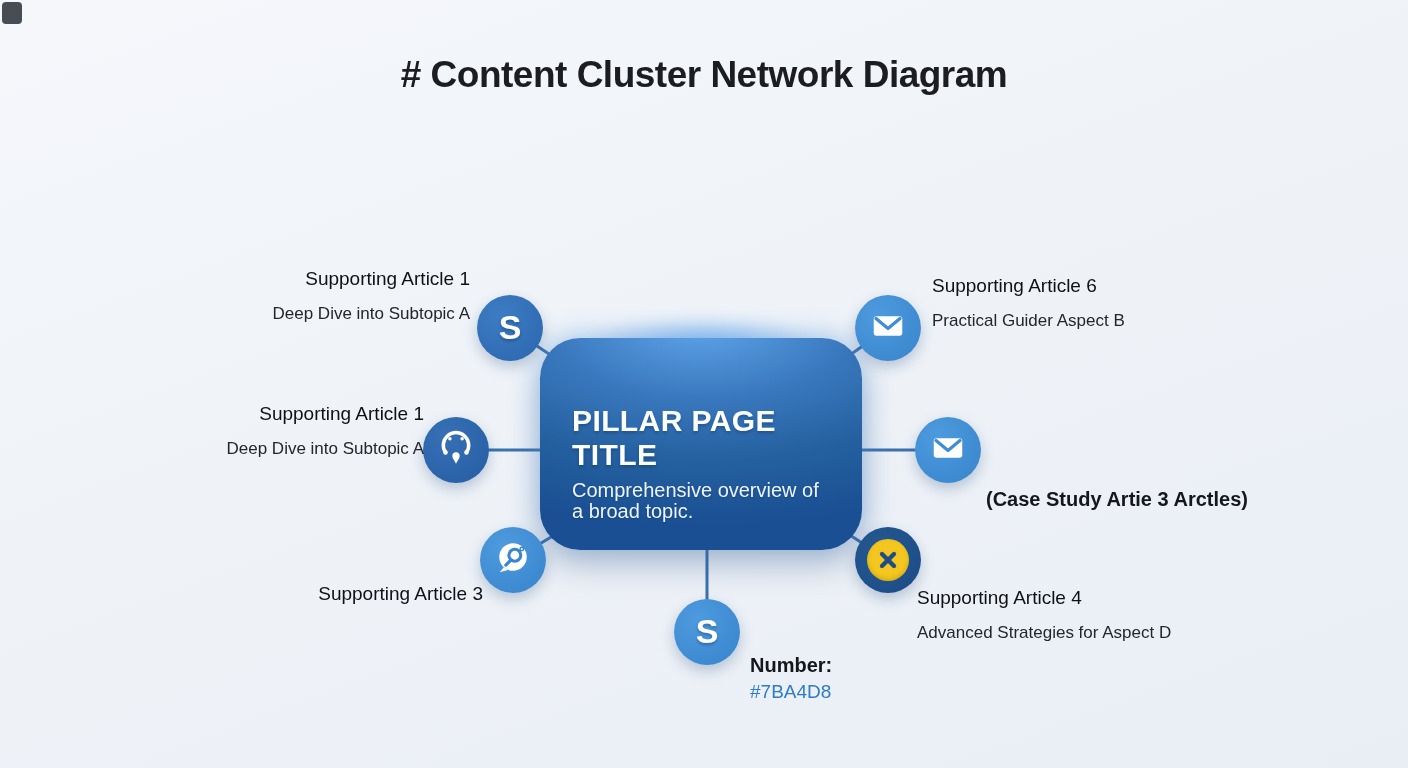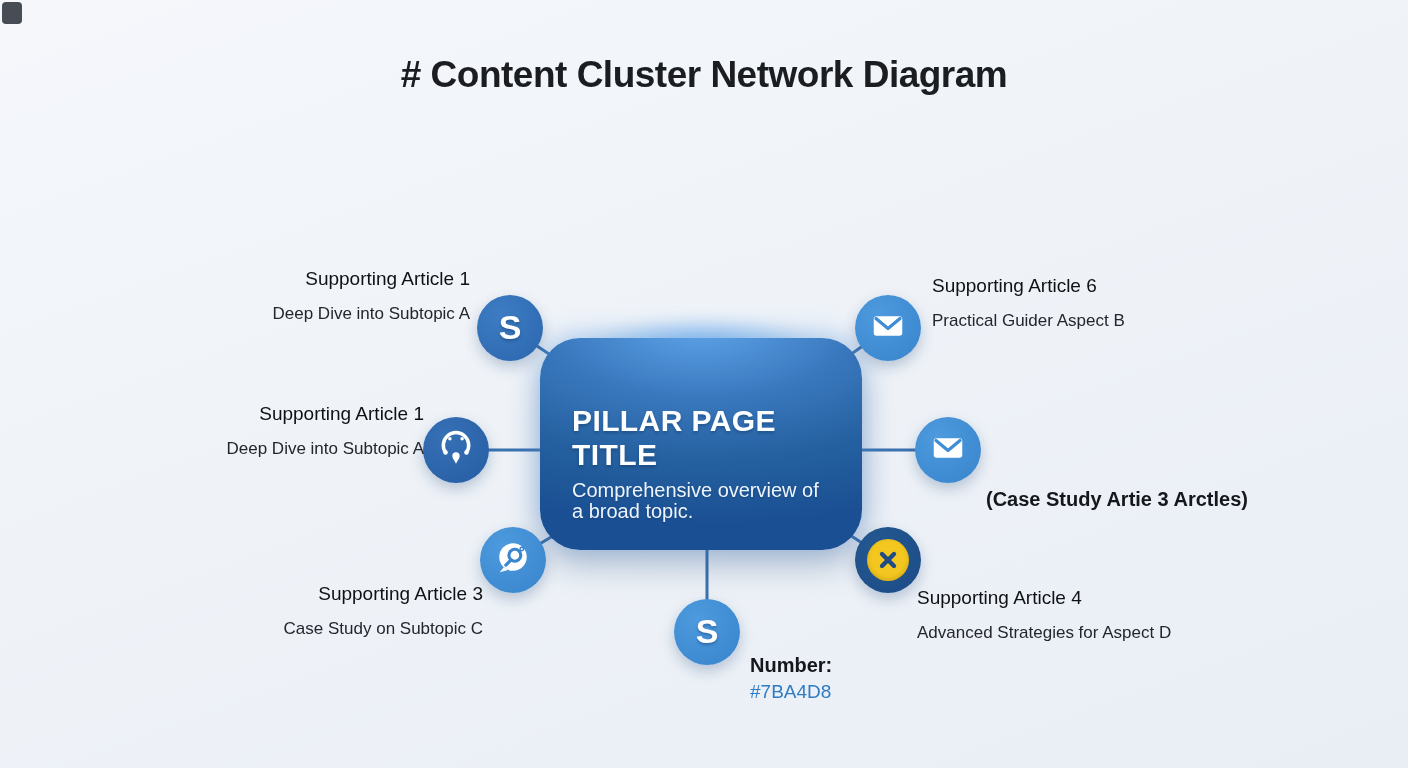--- a/index.html
+++ b/index.html
@@ -174,21 +174,20 @@
         <circle cx="24" cy="23" r="15" fill="#ffffff"></circle>
         <path d="M14 34 L9.5 39.5 L18.5 37 Z" fill="#ffffff"></path>
         <circle cx="26" cy="21" r="6.5" stroke="#3a86cf" stroke-width="3.4" fill="none"></circle>
         <line x1="21.3" y1="26.6" x2="16.2" y2="31.8" stroke="#3a86cf" stroke-width="3.4" stroke-linecap="round"></line>
         <circle cx="33.6" cy="14.2" r="1.9" stroke="#3a86cf" stroke-width="1.6" fill="none"></circle>
       </svg>
     </span>
   </div>
   <div class="node-label align-r l5">
     <div class="t">Supporting Article 3</div>
-    <div class="s">Case Study on Subtopic C</div>
   </div>
 
   <div class="node-circle c-navy n6">
     <span class="x-inner">
       <svg width="24" height="24" viewBox="0 0 24 24">
         <line x1="6" y1="6" x2="18" y2="18" stroke="#1f4c86" stroke-width="4.4" stroke-linecap="round"></line>
         <line x1="18" y1="6" x2="6" y2="18" stroke="#1f4c86" stroke-width="4.4" stroke-linecap="round"></line>
       </svg>
     </span>
   </div>

